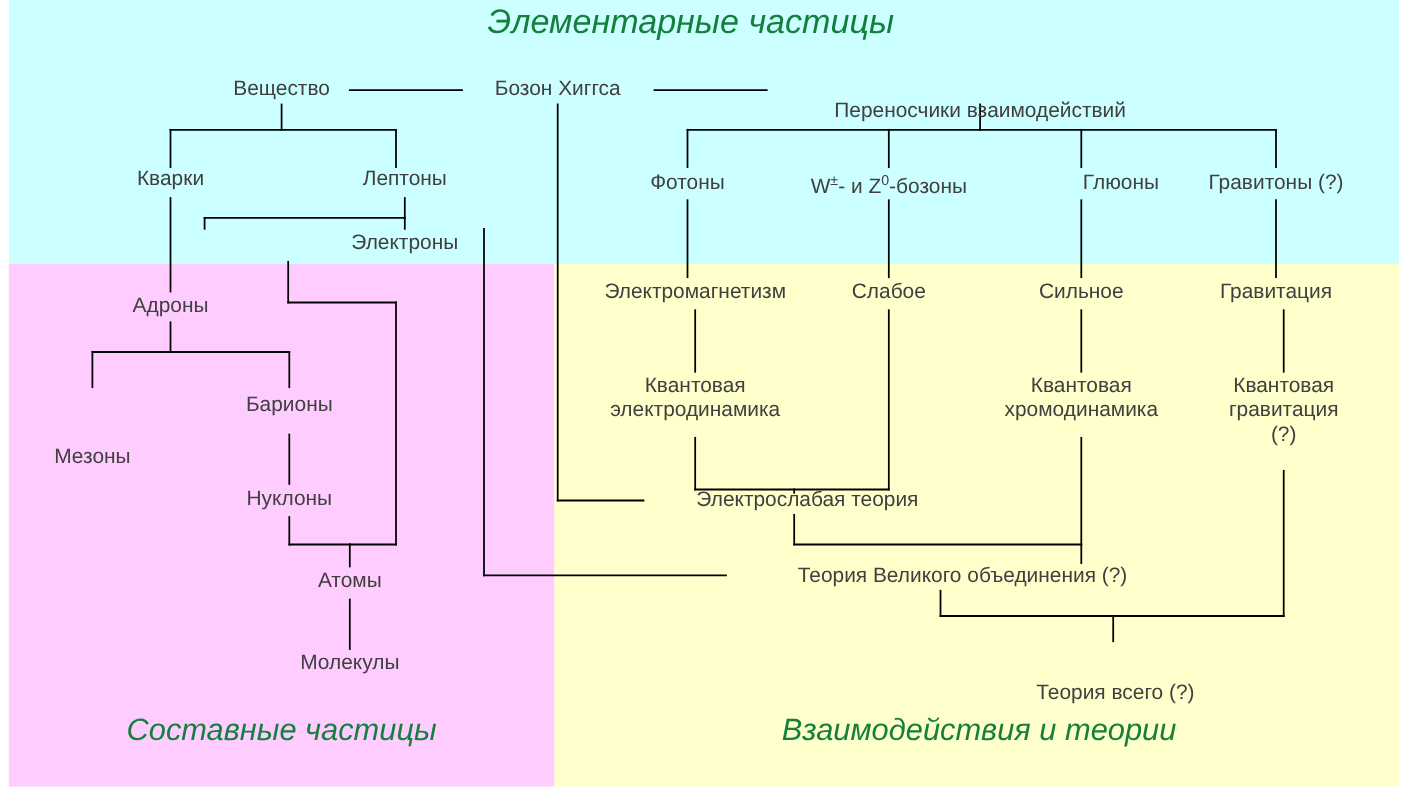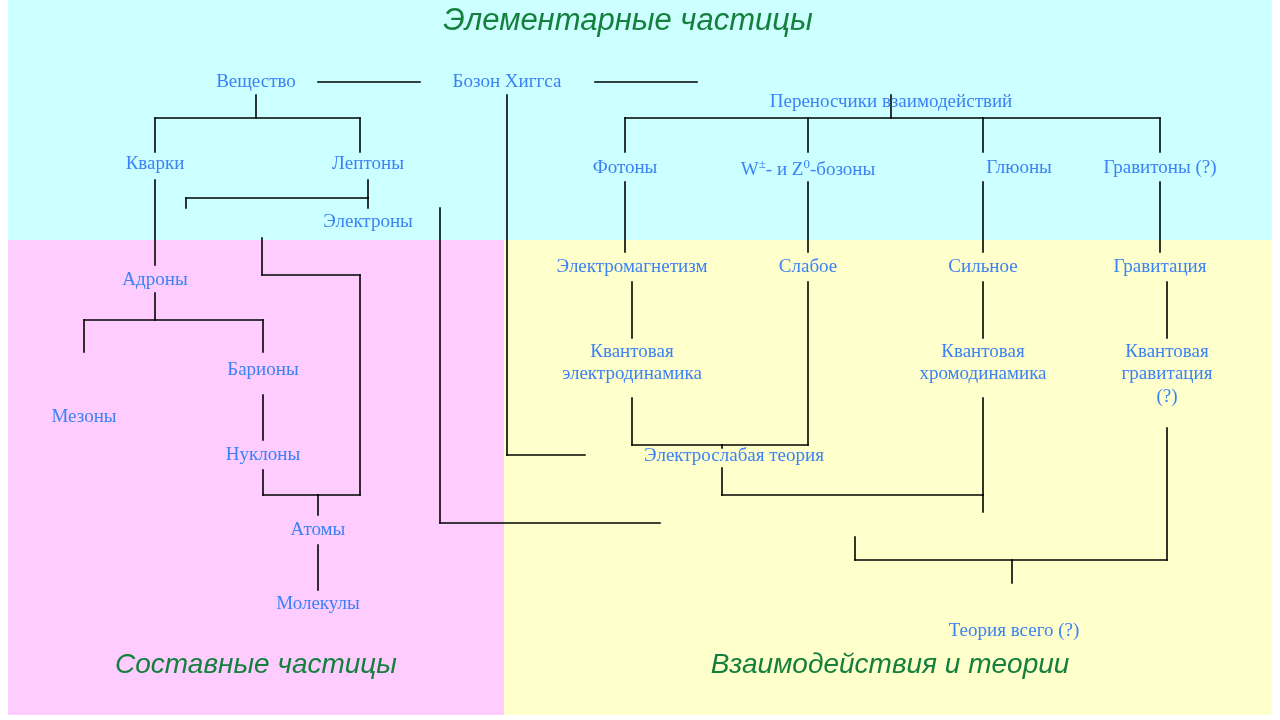--- a/index.html
+++ b/index.html
@@ -45,25 +45,24 @@
     left: 0;
     top: 0;
     width: 1280px;
     height: 720px;
     pointer-events: none;
   }
   .node {
     position: absolute;
     text-align: center;
     font-size: 19px;
-    color: #3b82f6;
+    color: #404040;
     line-height: 1.18;
     white-space: pre;
     transform: translateX(-50%);
-    font-family: Liberation Serif, serif;
   }
   .title {
     position: absolute;
     text-align: center;
     font-style: italic;
     color: #15803d;
     transform: translateX(-50%);
     white-space: pre;
   }
   #title-main { font-size: 31px; }
@@ -189,15 +188,16 @@
 
   <div class="node" style="left:632px; top:340px;">Квантовая
 электродинамика</div>
   <div class="node" style="left:983px; top:340px;">Квантовая
 хромодинамика</div>
   <div class="node" style="left:1167px; top:340px;">Квантовая
 гравитация
 (?)</div>
 
   <div class="node" style="left:734px; top:444px;">Электрослабая теория</div>
+  <div class="node" style="left:875px; top:513px;">Теория Великого объединения (?)</div>
   <div class="node" style="left:1014px; top:586px;margin-top:33px;">Теория всего (?)</div>
 
 </div>
 
 </body></html>

